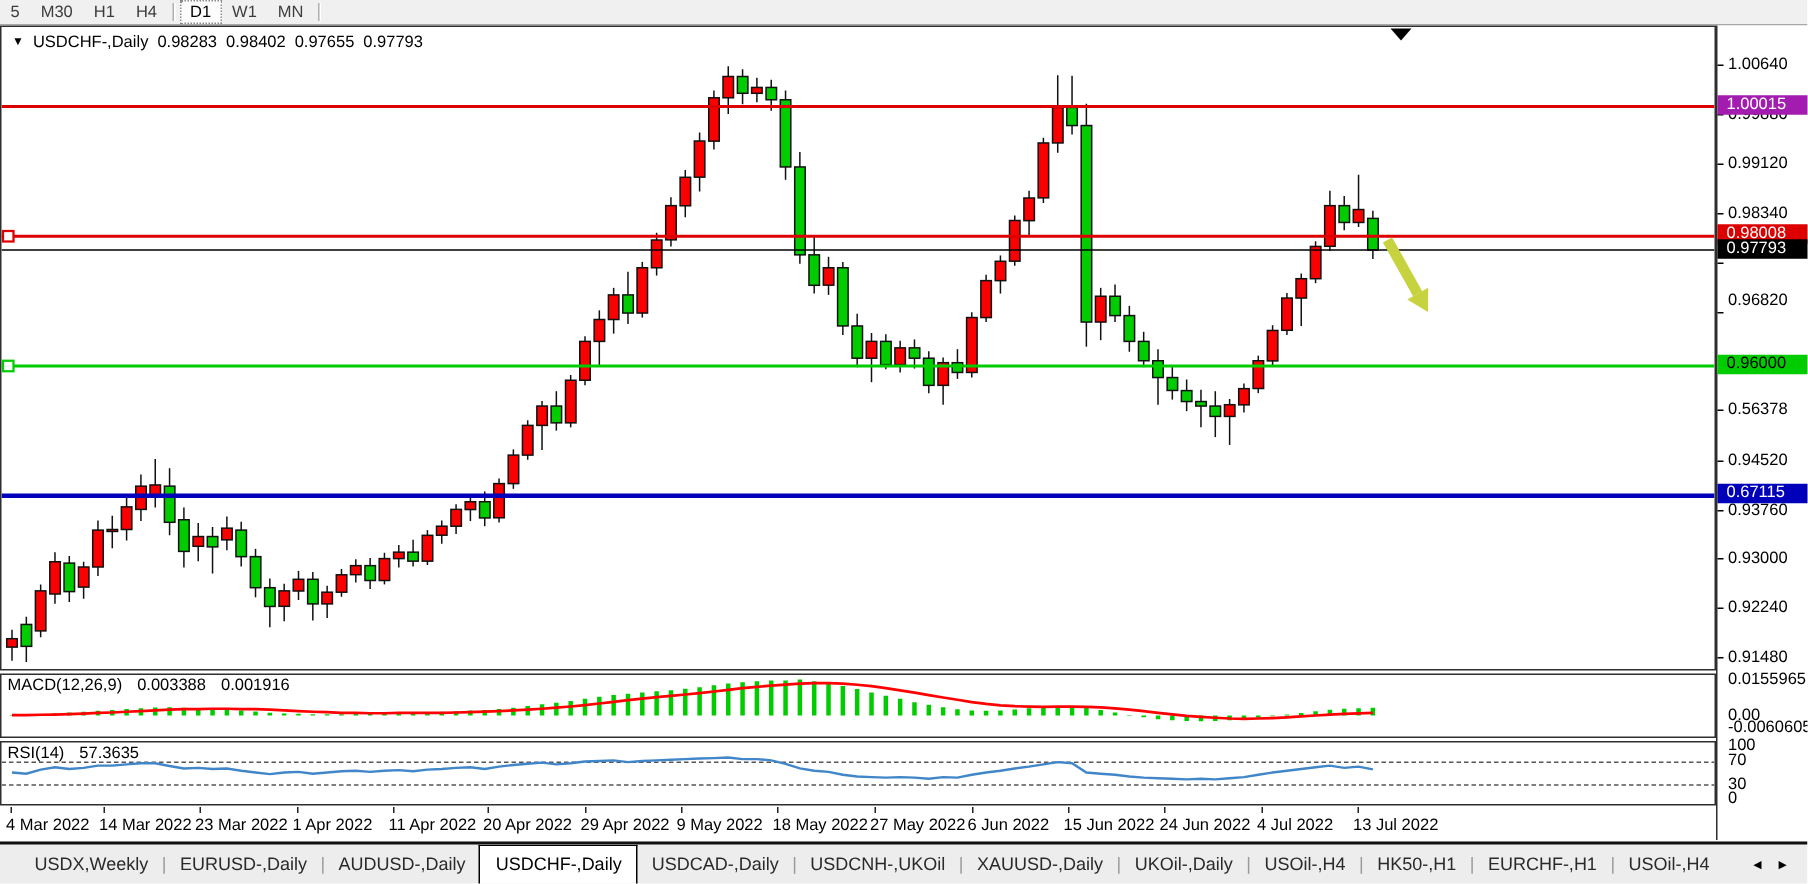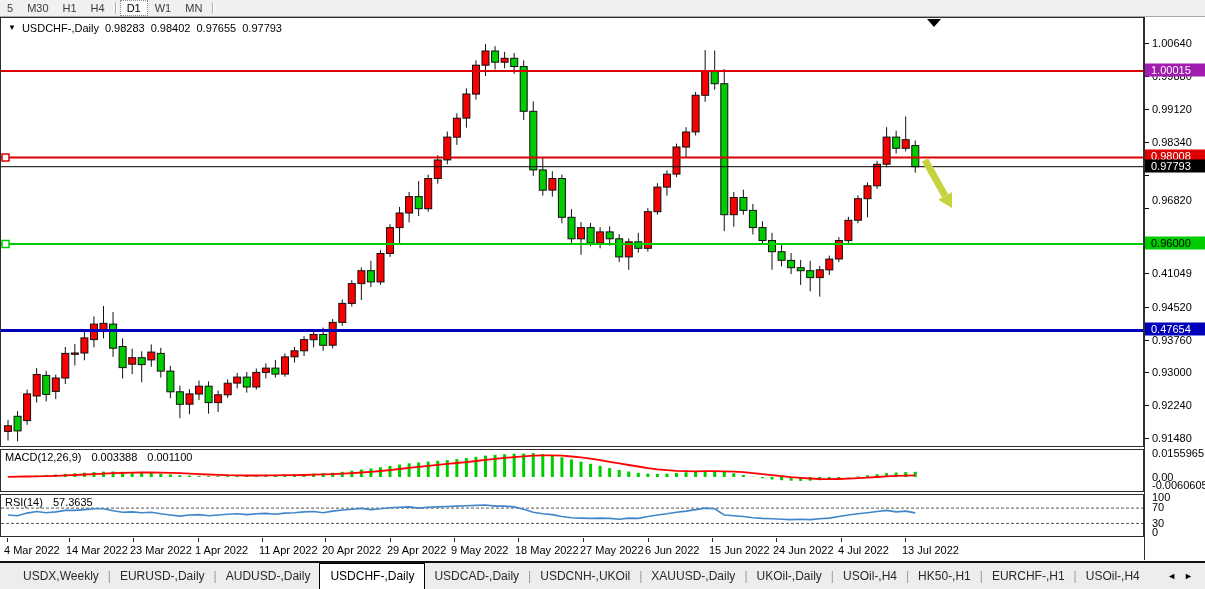--- a/index.html
+++ b/index.html
@@ -277,21 +277,21 @@
         <line x1="924" y1="142" x2="944.1" y2="177.8" stroke="#c6d33e" stroke-width="7"></line>
         <polygon points="951,190 951.1,173.9 937.2,181.7" fill="#c6d33e"></polygon>
       </g>
     </svg>
 </div>
 
 <div id="macd-panel">
   <div class="ind-label">
     <span>MACD(12,26,9)</span>
     <span>0.003388</span>
-    <span>0.001100</span>
+    <span>0.001916</span>
   </div>
   <svg id="macd-svg" width="1142" height="41">
       <g>
         <line x1="7" y1="27" x2="7" y2="26.7" stroke="#00cc00" stroke-width="3"></line>
         <line x1="16.55" y1="27" x2="16.55" y2="26.5" stroke="#00cc00" stroke-width="3"></line>
         <line x1="26.1" y1="27" x2="26.1" y2="26.1" stroke="#00cc00" stroke-width="3"></line>
         <line x1="35.650000000000006" y1="27" x2="35.650000000000006" y2="25.5" stroke="#00cc00" stroke-width="3"></line>
         <line x1="45.2" y1="27" x2="45.2" y2="25.0" stroke="#00cc00" stroke-width="3"></line>
         <line x1="54.75" y1="27" x2="54.75" y2="24.5" stroke="#00cc00" stroke-width="3"></line>
         <line x1="64.30000000000001" y1="27" x2="64.30000000000001" y2="23.9" stroke="#00cc00" stroke-width="3"></line>
@@ -408,36 +408,36 @@
     <div class="axlbl" style="top:59px;">0.99880</div>
     <div class="axtick" style="top:92px;"></div>
     <div class="axlbl" style="top:92px;">0.99120</div>
     <div class="axtick" style="top:125px;"></div>
     <div class="axlbl" style="top:125px;">0.98340</div>
     <div class="axtick" style="top:158px;"></div>
     <div class="axlbl" style="top:140px;text-align:right;">0.97580</div>
     <div class="axtick" style="top:191px;"></div>
     <div class="axlbl" style="top:183px;">0.96820</div>
     <div class="axtick" style="top:256px;"></div>
-    <div class="axlbl" style="top:256px;">0.41049</div>
+    <div class="axlbl" style="top:256px;">0.56378</div>
     <div class="axtick" style="top:290px;"></div>
     <div class="axlbl" style="top:290px;">0.94520</div>
     <div class="axtick" style="top:323px;"></div>
     <div class="axlbl" style="top:323px;">0.93760</div>
     <div class="axtick" style="top:355px;"></div>
     <div class="axlbl" style="top:355px;">0.93000</div>
     <div class="axtick" style="top:388px;"></div>
     <div class="axlbl" style="top:388px;">0.92240</div>
     <div class="axtick" style="top:421px;"></div>
     <div class="axlbl" style="top:421px;">0.91480</div>
     <div class="badge" style="top:53px;background:#a21caf;color:#ffffff;">1.00015</div>
     <div class="badge" style="top:139px;background:#dd0000;color:#ffffff;">0.98008</div>
     <div class="badge" style="top:149px;background:#000000;color:#ffffff;">0.97793</div>
     <div class="badge" style="top:226px;background:#00cc00;color:#000000;">0.96000</div>
-    <div class="badge" style="top:312px;background:#0000bb;color:#ffffff;">0.47654</div>
+    <div class="badge" style="top:312px;background:#0000bb;color:#ffffff;">0.67115</div>
     <div class="axlbl" style="top:436px;">0.0155965</div>
     <div class="axlbl" style="top:460px;">0.00</div>
     <div class="axlbl" style="top:468px;">-0.0060605</div>
     <div class="axlbl" style="top:480px;">100</div>
     <div class="axlbl" style="top:490px;">70</div>
     <div class="axlbl" style="top:506px;">30</div>
     <div class="axlbl" style="top:515px;">0</div>
   </div>
 
 <div id="time-axis">

